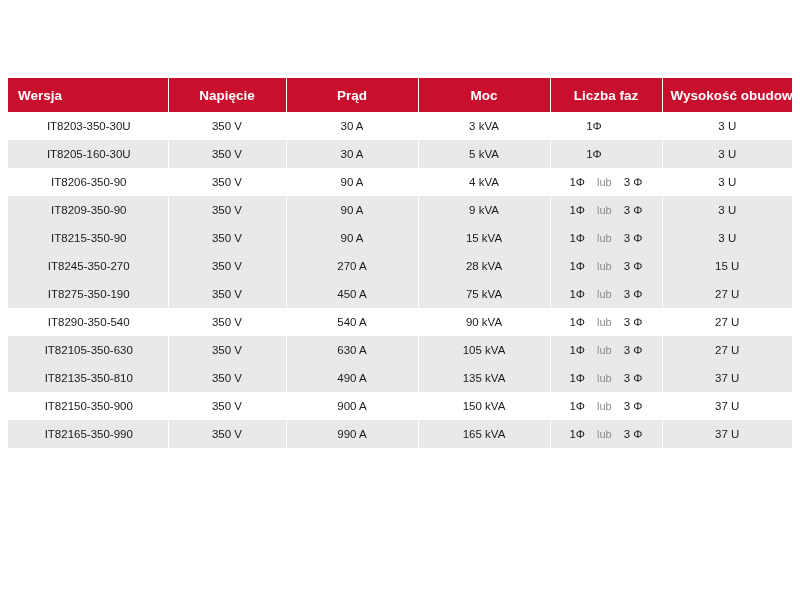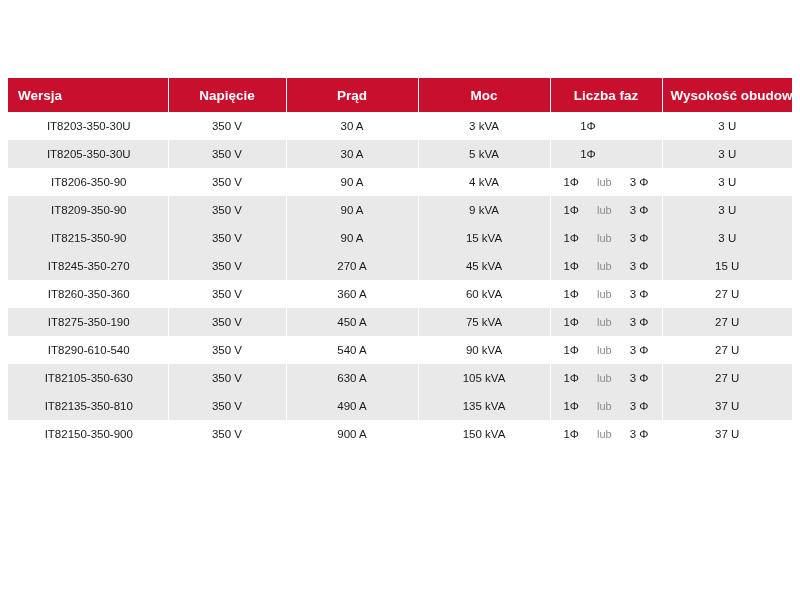--- a/index.html
+++ b/index.html
@@ -69,21 +69,21 @@
   table.spec tbody tr.even td {
     background: #e9e9e9;
   }
   .phase {
     display: inline-block;
     white-space: nowrap;
   }
   .phase .sep {
     color: #8d8d8d;
     font-size: 11px;
-    padding: 0 18px;
+    padding: 0 12px;
   }
 </style>
 </head>
 <body>
 
 <div id="page">
   <div class="table-wrap">
     <table class="spec">
       <colgroup>
         <col style="width:160px">
@@ -106,21 +106,21 @@
       <tbody id="tbody">
           <tr class="odd">
             <td class="first">IT8203-350-30U</td>
             <td>350 V</td>
             <td>30 A</td>
             <td>3 kVA</td>
             <td><span class="phase"><span>1Φ</span><span class="sep"></span><span></span></span></td>
             <td>3 U</td>
           </tr>
           <tr class="even">
-            <td class="first">IT8205-350-30U</td>
+            <td class="first">IT8205-160-30U</td>
             <td>350 V</td>
             <td>30 A</td>
             <td>5 kVA</td>
             <td><span class="phase"><span>1Φ</span><span class="sep"></span><span></span></span></td>
             <td>3 U</td>
           </tr>
           <tr class="odd">
             <td class="first">IT8206-350-90</td>
             <td>350 V</td>
             <td>90 A</td>
@@ -141,42 +141,34 @@
             <td>350 V</td>
             <td>90 A</td>
             <td>15 kVA</td>
             <td><span class="phase"><span>1Φ</span><span class="sep">lub</span><span>3 Φ</span></span></td>
             <td>3 U</td>
           </tr>
           <tr class="even">
             <td class="first">IT8245-350-270</td>
             <td>350 V</td>
             <td>270 A</td>
-            <td>45 kVA</td>
+            <td>28 kVA</td>
             <td><span class="phase"><span>1Φ</span><span class="sep">lub</span><span>3 Φ</span></span></td>
             <td>15 U</td>
-          </tr>
-          <tr class="odd">
-            <td class="first">IT8260-350-360</td>
-            <td>350 V</td>
-            <td>360 A</td>
-            <td>60 kVA</td>
-            <td><span class="phase"><span>1Φ</span><span class="sep">lub</span><span>3 Φ</span></span></td>
-            <td>27 U</td>
           </tr>
           <tr class="even">
             <td class="first">IT8275-350-190</td>
             <td>350 V</td>
             <td>450 A</td>
             <td>75 kVA</td>
             <td><span class="phase"><span>1Φ</span><span class="sep">lub</span><span>3 Φ</span></span></td>
             <td>27 U</td>
           </tr>
           <tr class="odd">
-            <td class="first">IT8290-610-540</td>
+            <td class="first">IT8290-350-540</td>
             <td>350 V</td>
             <td>540 A</td>
             <td>90 kVA</td>
             <td><span class="phase"><span>1Φ</span><span class="sep">lub</span><span>3 Φ</span></span></td>
             <td>27 U</td>
           </tr>
           <tr class="even">
             <td class="first">IT82105-350-630</td>
             <td>350 V</td>
             <td>630 A</td>
@@ -190,19 +182,27 @@
             <td>490 A</td>
             <td>135 kVA</td>
             <td><span class="phase"><span>1Φ</span><span class="sep">lub</span><span>3 Φ</span></span></td>
             <td>37 U</td>
           </tr>
           <tr class="odd">
             <td class="first">IT82150-350-900</td>
             <td>350 V</td>
             <td>900 A</td>
             <td>150 kVA</td>
+            <td><span class="phase"><span>1Φ</span><span class="sep">lub</span><span>3 Φ</span></span></td>
+            <td>37 U</td>
+          </tr>
+          <tr class="even">
+            <td class="first">IT82165-350-990</td>
+            <td>350 V</td>
+            <td>990 A</td>
+            <td>165 kVA</td>
             <td><span class="phase"><span>1Φ</span><span class="sep">lub</span><span>3 Φ</span></span></td>
             <td>37 U</td>
           </tr>
         </tbody>
     </table>
   </div>
 </div>
 
 </body></html>

